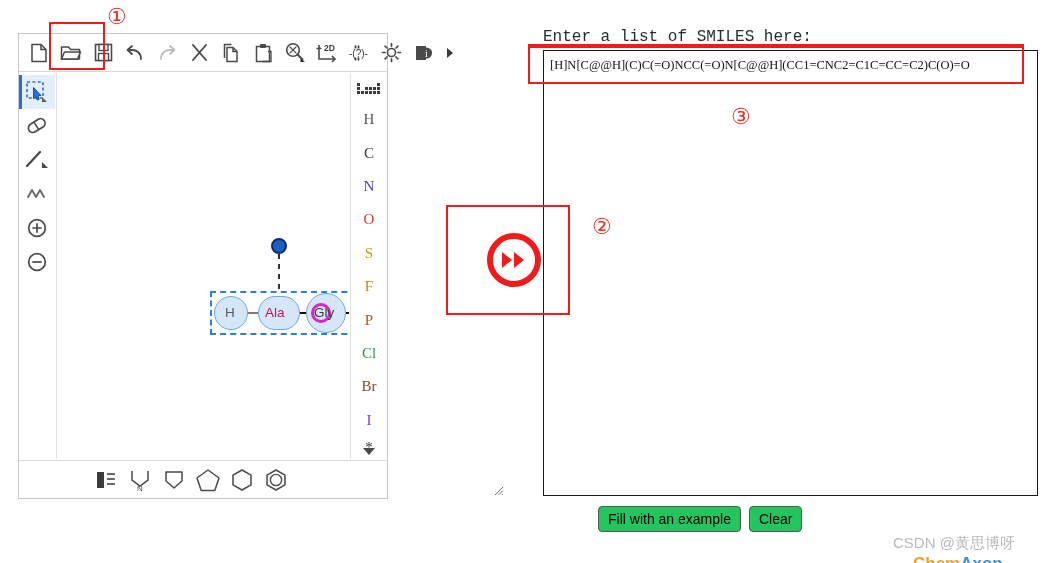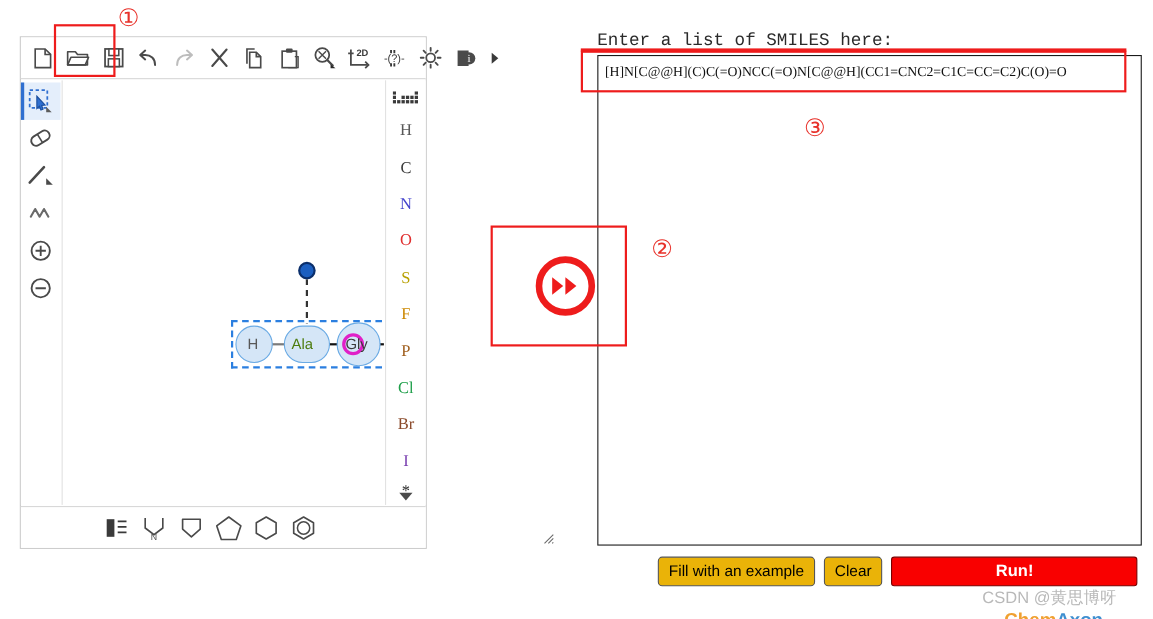--- a/index.html
+++ b/index.html
@@ -238,21 +238,21 @@
     left: 598px;
     top: 506px;
     display: flex;
     align-items: center;
     gap: 8px;
   }
   .plain-btn {
     font-family: "Liberation Sans", sans-serif;
     font-size: 14px;
     color: #000000;
-    background: #eab308;
+    background: #22c55e;
     border: 1px solid #565656;
     border-radius: 4px;
     padding: 3px 9px;
     cursor: pointer;
     line-height: 1.3;
   }
   #run-button {
     width: 222px;
     background: #f90000;
     border: 1px solid #7a0000;
@@ -587,21 +587,21 @@
 
       <div class="res-bubble" style="left:44px;  top:58px; width:34px; height:34px;"></div>
       <div class="res-bubble" style="left:88px;  top:58px; width:42px; height:34px; border-radius:17px;"></div>
       <div class="res-bubble" style="left:136px; top:55px; width:40px; height:40px; border-radius:20px;"></div>
       <div class="res-bubble" style="left:184px; top:58px; width:42px; height:34px; border-radius:17px;"></div>
       <div class="res-bubble" style="left:228px; top:58px; width:34px; height:34px;"></div>
 
       <div style="position:absolute;left:141px;top:65px;width:20px;height:20px;border-radius:50%;border:3px solid #e020c8;box-sizing:border-box;"></div>
 
       <div class="res-label" style="left:55px;  top:67px; color:#585858;">H</div>
-      <div class="res-label" style="left:95px;  top:67px; color:#4d7c0f;text-align:center;">Ala</div>
+      <div class="res-label" style="left:95px;  top:67px; color:#be185d;text-align:center;">Ala</div>
       <div class="res-label" style="left:144px; top:67px; color:#3a3a3a;text-align:right;">Gly</div>
       <div class="res-label" style="left:190px; top:67px; color:#3a3a3a;">Trp</div>
       <div class="res-label" style="left:246px; top:67px; color:#ee3322;">OH</div>
     </div>
   </div>
 </div>
 
 <div id="smiles-heading">Enter a list of SMILES here:</div>
 
 <textarea id="smiles-textarea" spellcheck="false" placeholder="" style="">[H]N[C@@H](C)C(=O)NCC(=O)N[C@@H](CC1=CNC2=C1C=CC=C2)C(O)=O</textarea>
@@ -610,21 +610,20 @@
   <svg width="12" height="12" viewBox="0 0 12 12">
       <g stroke="#6a6a6a" stroke-width="1">
         <path d="M11 3L3 11M11 6.5L6.5 11M11 10l-1 1"></path>
       </g>
     </svg>
 </div>
 
 <div id="button-row">
   <button class="plain-btn">Fill with an example</button>
   <button class="plain-btn">Clear</button>
-  <div id="run-button">Run!</div>
 </div>
 
 <div class="anno-box" id="anno-box-1"></div>
 <div class="anno-box" id="anno-box-2"></div>
 <div class="anno-box" id="anno-box-3"></div>
 <div id="anno-line-heading"></div>
 
 <div class="anno-num" id="anno-num-1">①</div>
 <div class="anno-num" id="anno-num-2">②</div>
 <div class="anno-num" id="anno-num-3">③</div>

